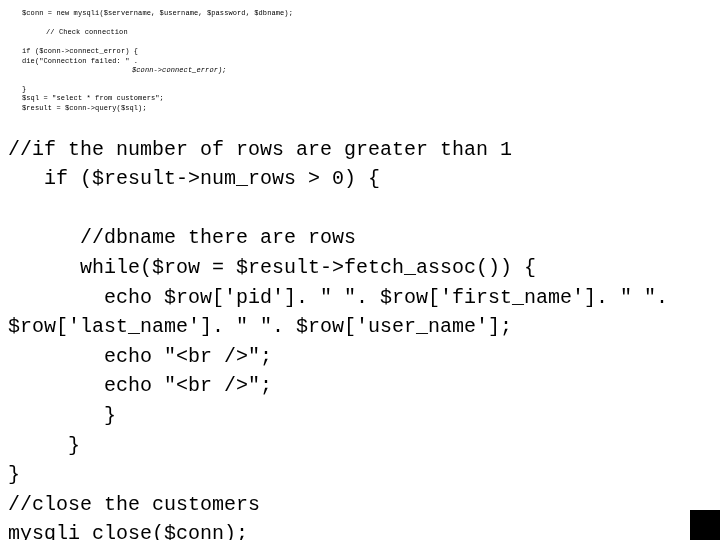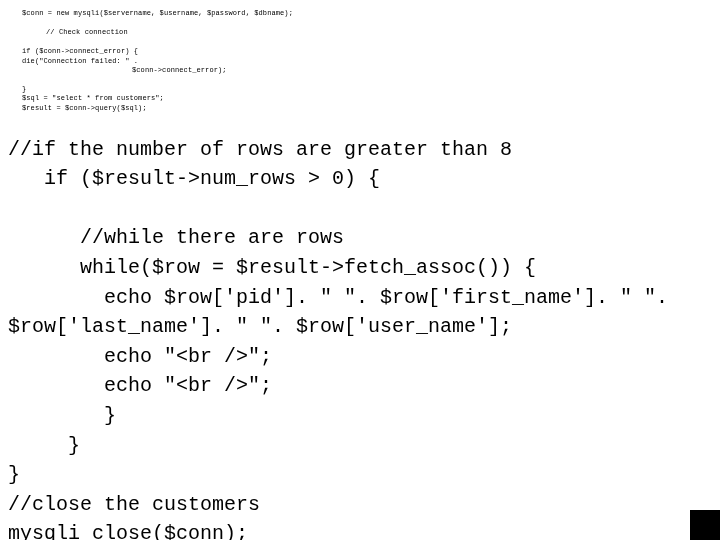--- a/index.html
+++ b/index.html
@@ -22,21 +22,21 @@
     position: absolute;
     left: 22px;
     top: 0px;
     width: 680px;
     font-size: 7px;
     line-height: 1.35;
     white-space: pre;
     letter-spacing: 0.1px;
   }
   .small-block .indent1 { padding-left: 24px; display: block; }
-  .small-block .indent2 { padding-left: 110px; display: block; }
+  .small-block .indent2 { padding-left: 110px; display: block; font-style: italic; }
   .big-block {
     position: absolute;
     left: 8px;
     top: 105px;
     width: 704px;
     font-size: 20px;
     line-height: 1.48;
     white-space: pre-wrap;
     word-break: break-word;
   }
@@ -60,24 +60,24 @@
 <span class="indent1">// Check connection</span>
 <span>if ($conn-&gt;connect_error) {</span>
 <span>die("Connection failed: " .</span>
 <span class="indent2">$conn-&gt;connect_error);</span>
 <span>}</span>
 <span>$sql = "select * from customers";</span>
 <span>$result = $conn-&gt;query($sql);</span>
   </div>
 
   <div class="big-block">
-<span>//if the number of rows are greater than 8</span>
+<span>//if the number of rows are greater than 1</span>
 <span>   if ($result-&gt;num_rows &gt; 0) {</span>
 <span></span>
-<span>      //while there are rows</span>
+<span>      //dbname there are rows</span>
 <span>      while($row = $result-&gt;fetch_assoc()) {</span>
 <span>        echo $row['pid']. " ". $row['first_name']. " ". $row['last_name']. " ". $row['user_name'];</span>
 <span>        echo "&lt;br /&gt;";</span>
 <span>        echo "&lt;br /&gt;";</span>
 <span>        }</span>
 <span>     }</span>
 <span>}</span>
 <span>//close the customers</span>
 <span>mysqli_close($conn);</span>
 

